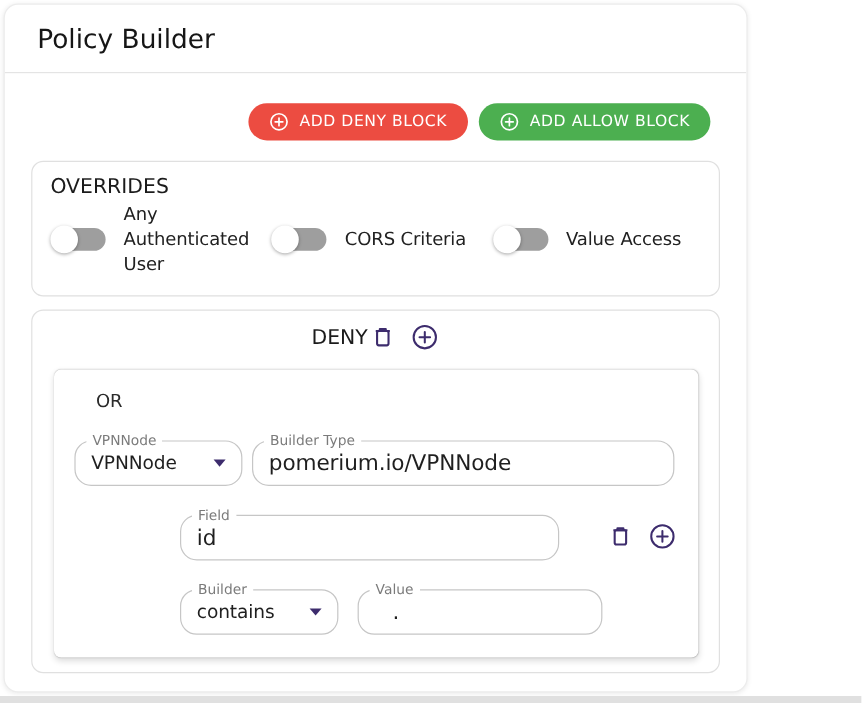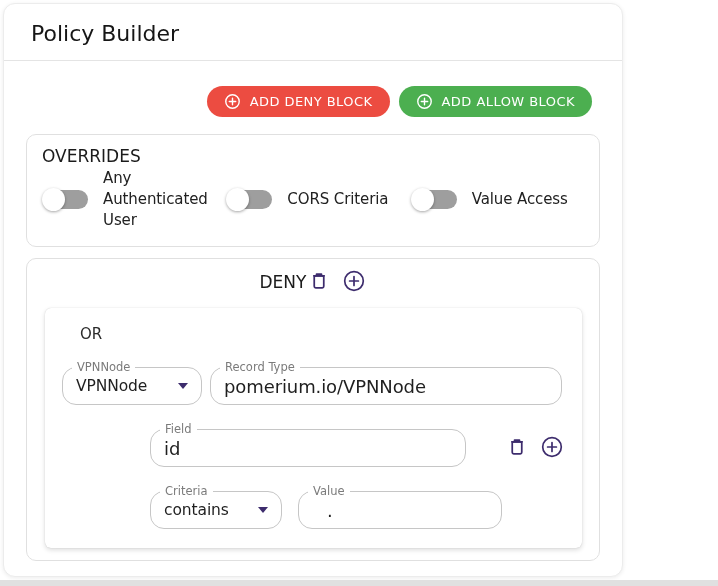--- a/index.html
+++ b/index.html
@@ -201,21 +201,21 @@
       <div class="or-card">
         <div class="or-label">OR</div>
 
         <div class="frow">
           <div class="field w-criteria">
             <span class="flabel">VPNNode</span>
             <span class="fvalue">VPNNode</span>
             <span class="caret"></span>
           </div>
           <div class="field w-main">
-            <span class="flabel">Record Type</span>
+            <span class="flabel">Builder Type</span>
             <input value="pomerium.io/VPNNode" style="">
           </div>
         </div>
 
         <div class="frow indent">
           <div class="field w-main">
             <span class="flabel">Field</span>
             <input value="id" style="">
           </div>
           <div class="row-actions">
@@ -234,21 +234,21 @@
                   <circle cx="12" cy="12" r="9.3"></circle>
                     <path d="M12 7.6v8.8M7.6 12h8.8"></path>
                 </svg>
               </span>
             </button>
           </div>
         </div>
 
         <div class="frow indent">
           <div class="field w-operator">
-            <span class="flabel">Criteria</span>
+            <span class="flabel">Builder</span>
             <span class="fvalue">contains</span>
             <span class="caret"></span>
           </div>
           <div class="field w-value">
             <span class="flabel">Value</span>
             <input value="." style="">
           </div>
         </div>
 
       </div>

